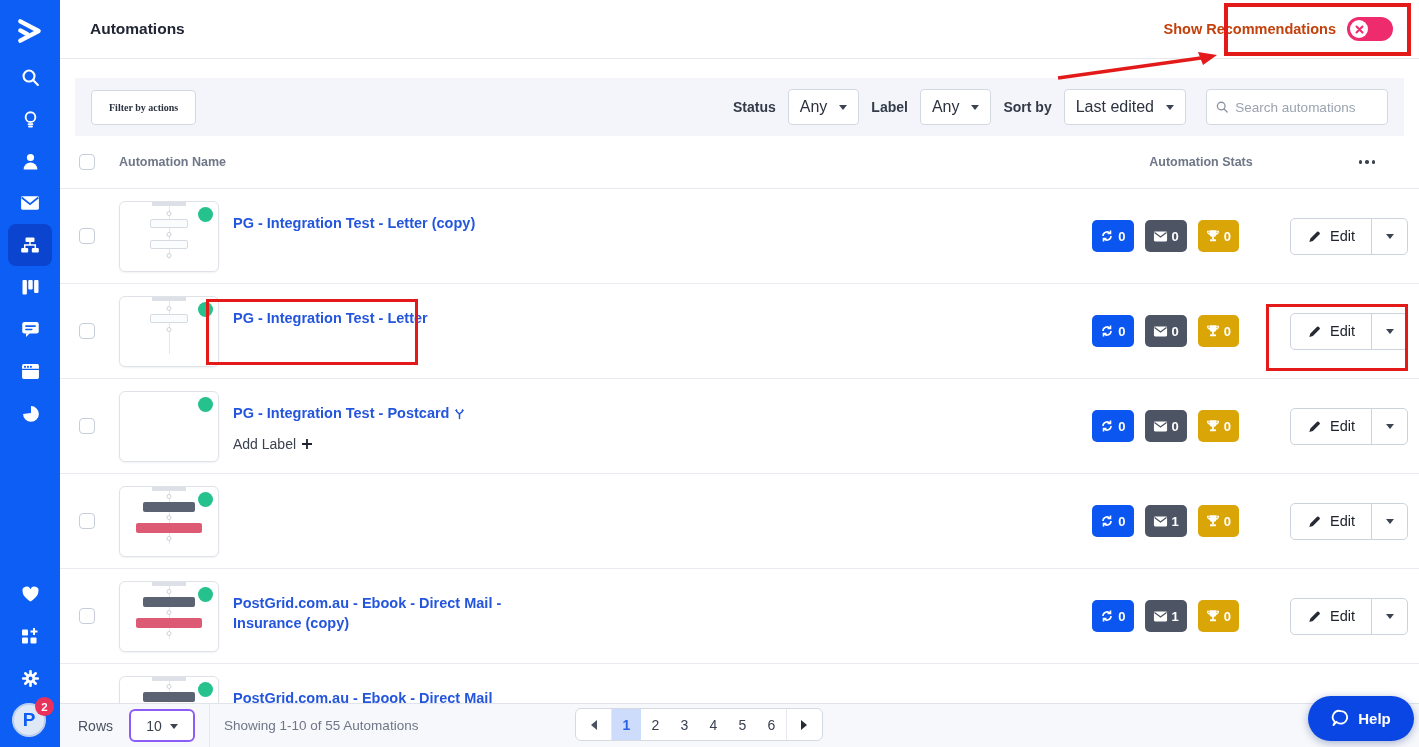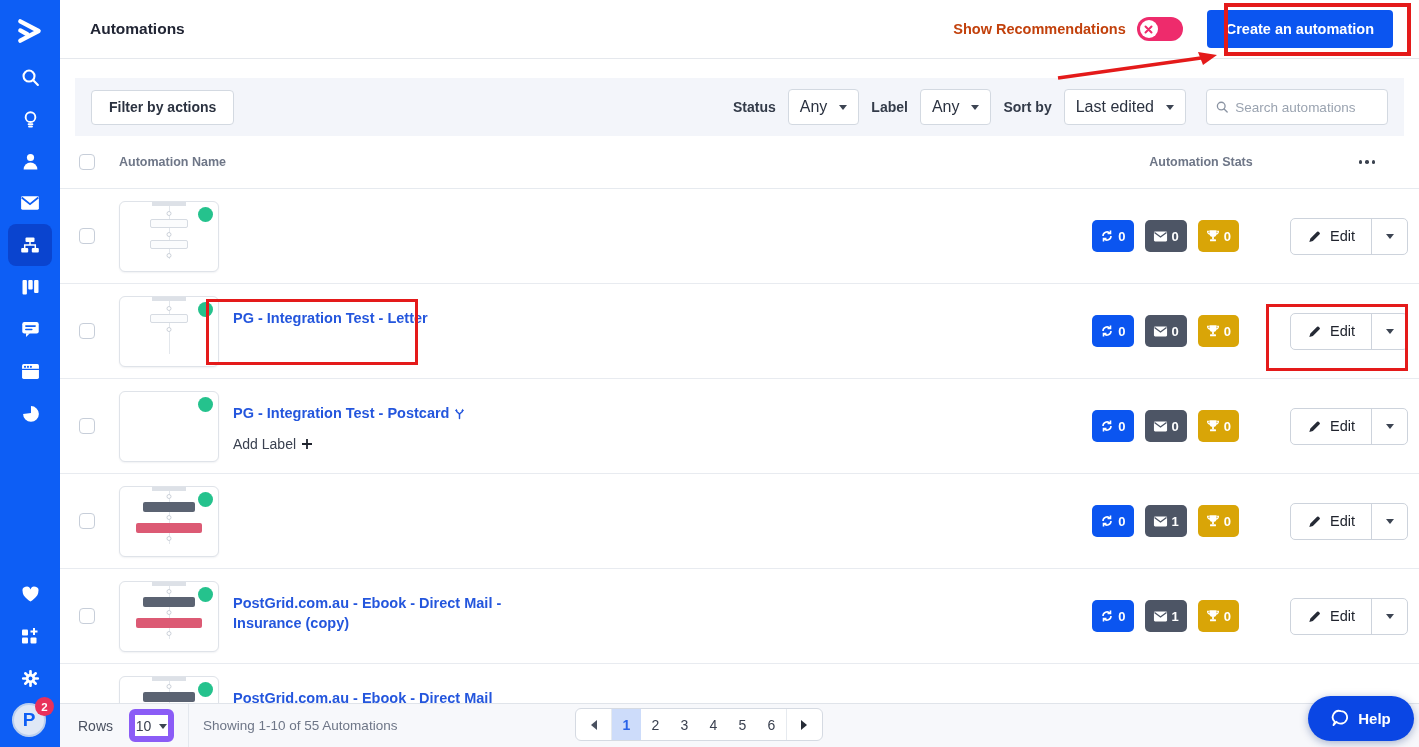--- a/index.html
+++ b/index.html
@@ -33,21 +33,21 @@
   .toggle { width:46px; height:24px; border-radius:13px; background:var(--toggle-pink,#ee2b6c);
     position:relative; cursor:pointer; }
   .toggle-knob { position:absolute; left:3px; top:3px; width:18px; height:18px; border-radius:50%;
     background:#fff; display:flex; align-items:center; justify-content:center; }
   .create-btn { margin-left:24px; height:38px; padding:0 19px; border:none; border-radius:4px;
     background:var(--primary-button,#0b55f0); color:#fff; font-family:inherit; font-size:14.5px; font-weight:700; cursor:pointer; }
   
   .filter-bar { margin:19px 15px 0; height:58px; background:#f3f5fa; display:flex; align-items:center;
     padding:0 16px; }
   .filter-actions-btn { height:35px; padding:8px 17px; background:#fff; border:1px solid #d3d9e1; border-radius:4px;
-    font-family:Liberation Sans, sans-serif; font-size:14px; font-weight:700; color:#2b3240; cursor:pointer; }
+    font-family:Liberation Serif, serif; font-size:10px; font-weight:700; color:#2b3240; cursor:pointer; }
   .filter-right { margin-left:auto; display:flex; align-items:center; gap:12px; }
   .f-label { font-size:14px; font-weight:700; color:#333b49; }
   .dropdown { height:36px; background:#fff; border:1px solid #d3d9e1; border-radius:4px;
     display:flex; align-items:center; gap:12px; padding:0 11px; cursor:pointer; }
   .dd-value { font-size:16px; color:#2b3240; }
   .caret { width:0; height:0; border:4.5px solid transparent; border-top:5.5px solid #3c4452; margin-top:5px; }
   .search-box { width:182px; height:36px; background:#fff; border:1px solid #d3d9e1; border-radius:4px;
     display:flex; align-items:center; padding:0 9px; gap:7px; margin-left:8px; }
   .search-box input { border:none; outline:none; width:100%; font-family:inherit; font-size:13.5px; color:#15803d; background:transparent; }
   .search-box input::placeholder { color:#9aa3b0; }
@@ -92,21 +92,21 @@
     border-radius:5px; background:#fff; overflow:hidden; flex-shrink:0; }
   .edit-btn { display:flex; align-items:center; gap:9px; padding:0 16px; font-family:inherit; font-size:14.5px;
     color:#20242e; background:none; border:none; cursor:pointer; }
   .edit-caret { width:36px; border:none; border-left:1px solid #cdd3dc; background:none;
     display:flex; align-items:center; justify-content:center; cursor:pointer; }
   .row.partial .stats, .row.partial .edit-group { visibility:hidden; }
   
   .footer { position:absolute; left:0; bottom:0; width:1419px; height:44px; background:#f7f8fb;
     border-top:1px solid #e0e4ea; display:flex; align-items:center; z-index:20; }
   .rows-label { margin-left:78px; font-size:14px; color:#4a5160; }
-  .rows-dd { margin-left:16px; width:45px; height:33px; background:#fff; border:6px solid #8b5cf6; border-radius:6px;
+  .rows-dd { margin-left:16px; width:66px; height:33px; background:#fff; border:2px solid #8b5cf6; border-radius:6px;
     display:flex; align-items:center; justify-content:center; gap:8px; cursor:pointer; }
   .rows-dd span { font-size:14px; color:#3a4150; }
   .foot-div { margin-left:14px; width:1px; height:43px; background:#e4e8ee; }
   .showing { margin-left:14px; font-size:13.5px; color:#6e7687; }
   .pagination { position:absolute; left:575px; top:708px; height:33px; display:flex; align-items:stretch;
     background:#fff; border:1px solid #d5dae2; border-radius:6px; overflow:hidden; z-index:21; }
   .pg-arrow { width:36px; border:none; background:none; display:flex; align-items:center; justify-content:center; cursor:pointer; }
   .pg-prev { border-right:1px solid #e6eaef; }
   .pg-next { border-left:1px solid #e6eaef; }
   .tri-l { width:0; height:0; border:5px solid transparent; border-right:6.5px solid #4a5160; margin-right:4px; }
@@ -236,21 +236,20 @@
     <h1 class="page-title">Automations</h1>
     <div class="header-right">
       <span class="toggle-label">Show Recommendations</span>
       <div class="toggle">
         <span class="toggle-knob">
           <svg width="9" height="9" viewBox="0 0 9 9">
               <path d="M1.5 1.5l6 6M7.5 1.5l-6 6" stroke="#ee2b6c" stroke-width="2" stroke-linecap="round"></path>
             </svg>
         </span>
       </div>
-      <button class="create-btn">Create an automation</button>
     </div>
   </header>
 
   <div class="filter-bar">
     <button class="filter-actions-btn">Filter by actions</button>
     <div class="filter-right">
       <span class="f-label">Status</span>
       <div class="dropdown">
         <span class="dd-value">Any</span>
         <span class="caret"></span>
@@ -294,20 +293,24 @@
         <div class="vline"></div>
         <div class="art-el topbar"></div>
         <div class="art-el nd n1"></div>
         <div class="art-el fbox bx1"></div>
         <div class="art-el nd n2"></div>
         <div class="art-el fbox bx2"></div>
         <div class="art-el nd n3"></div>
       </div>
 
       <span class="dot"></span>
+    </div>
+    <div class="name-cell">
+      <a class="name">PG - Integration Test - Letter (copy)</a>
+      
     </div>
     <div class="stats">
       <span class="badge b-contacts">
         <svg width="14" height="14" viewBox="0 0 16 16">
               <path d="M3.4 8a4.6 4.6 0 0 1 8-3.1" fill="none" stroke="#fff" stroke-width="1.8"></path>
               <path d="M12 1.6v3.4H8.6" fill="none" stroke="#fff" stroke-width="1.8"></path>
               <path d="M12.6 8a4.6 4.6 0 0 1-8 3.1" fill="none" stroke="#fff" stroke-width="1.8"></path>
               <path d="M4 14.4V11h3.4" fill="none" stroke="#fff" stroke-width="1.8"></path>
             </svg>
         <span>0</span>

